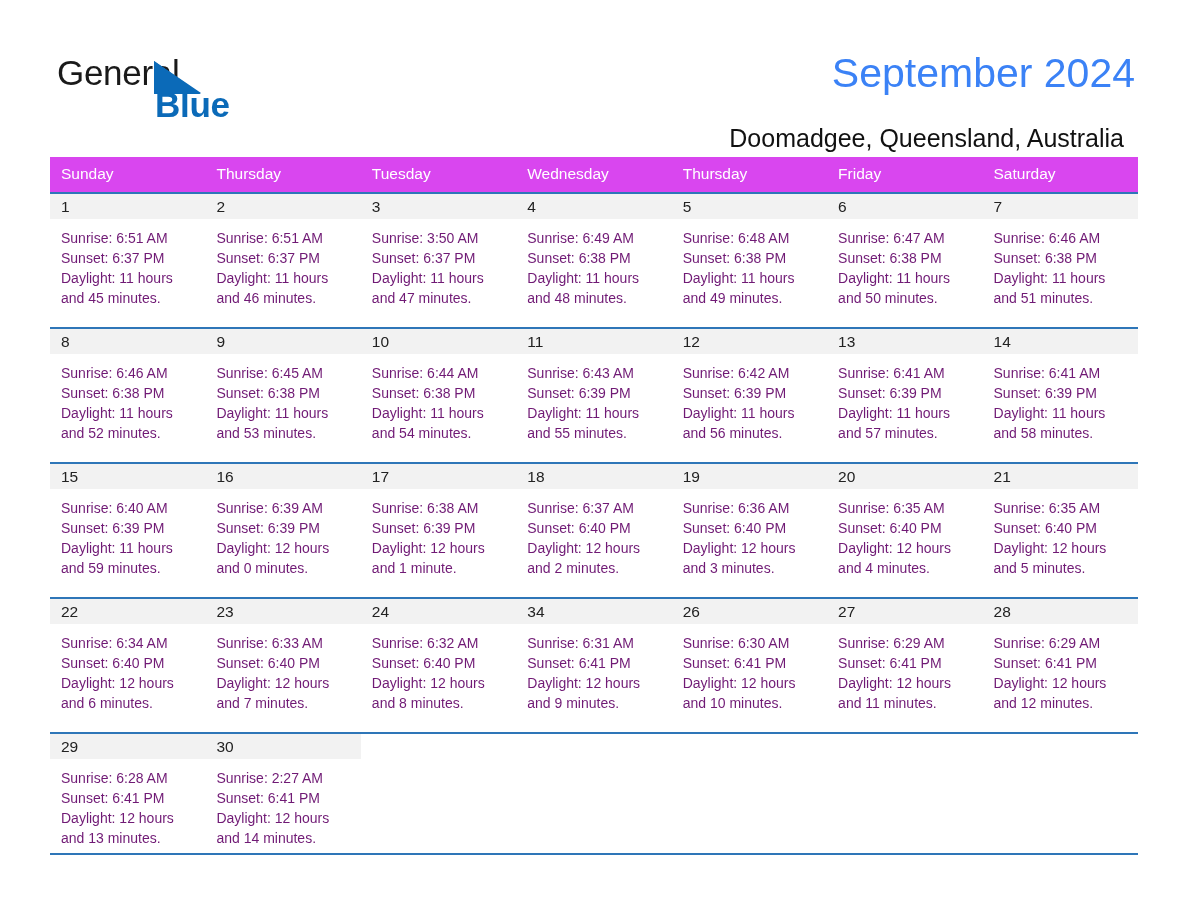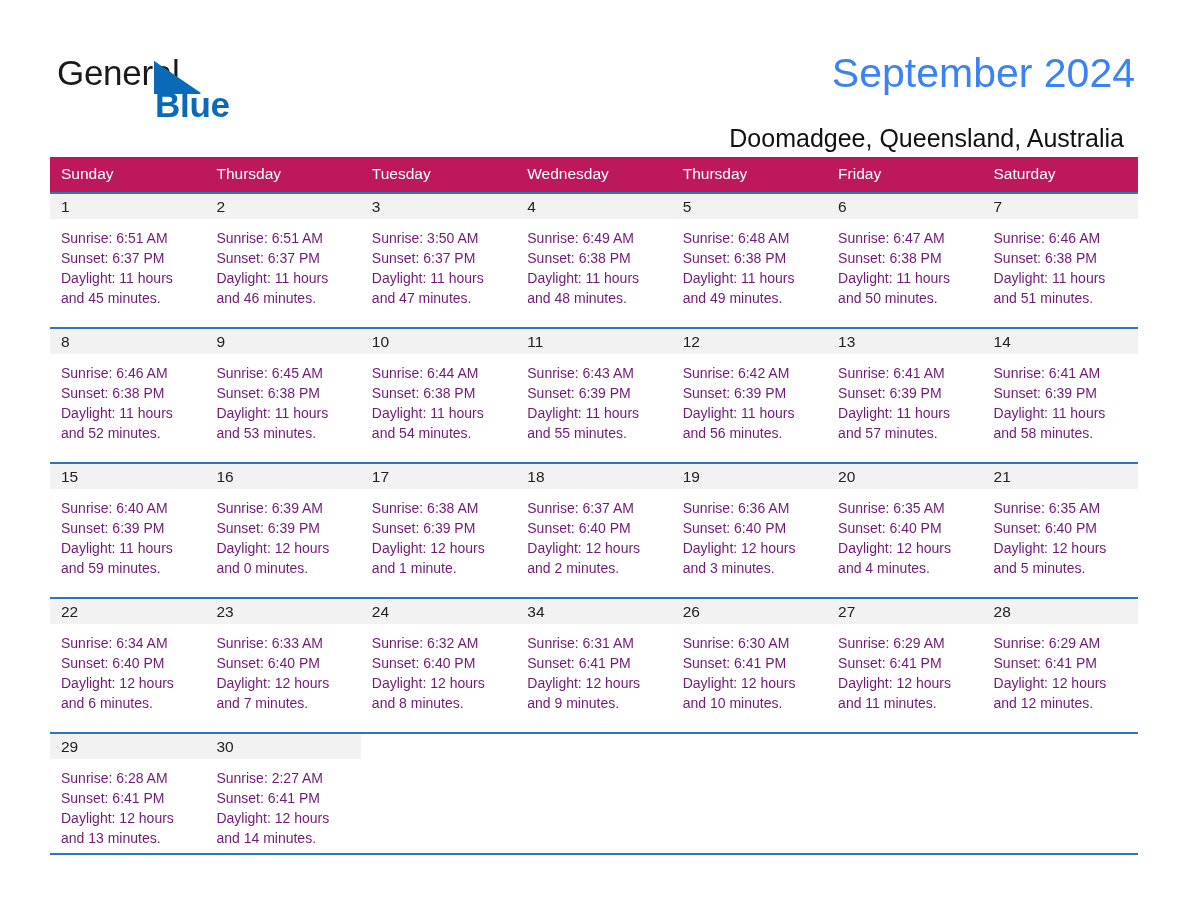--- a/index.html
+++ b/index.html
@@ -76,21 +76,21 @@
 
   
   .calendar {
     position: absolute;
     left: 50px; top: 157px;
     width: 1088px;
     border-collapse: collapse;
     table-layout: fixed;
   }
   .calendar th {
-    background: #be185d;
+    background: #d946ef;
     color: #ffffff;
     font-size: 15.5px;
     font-weight: normal;
     text-align: left;
     padding: 8px 0 9px 11px;
     height: 33px;
     border: none;
   }
   .calendar td {
     vertical-align: top;

